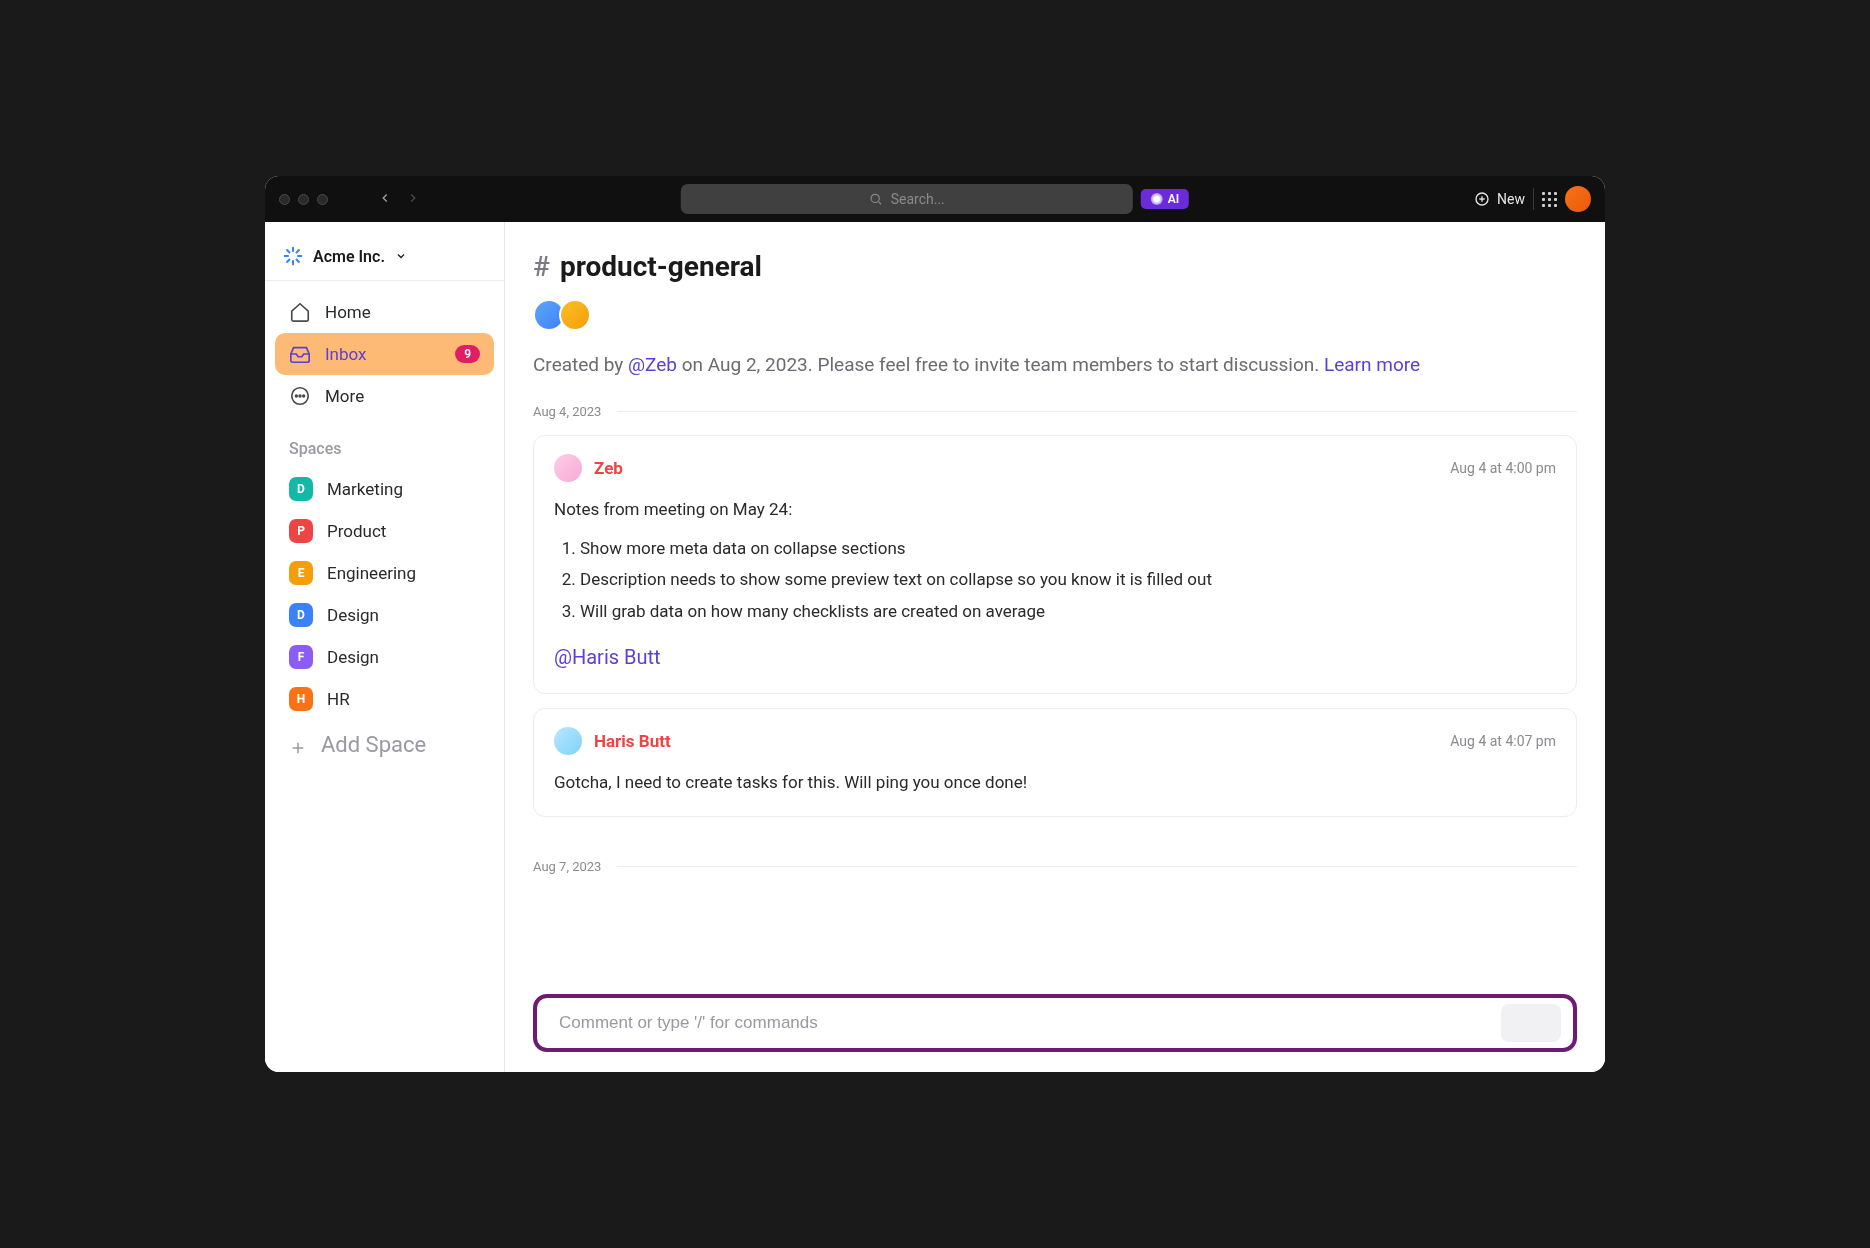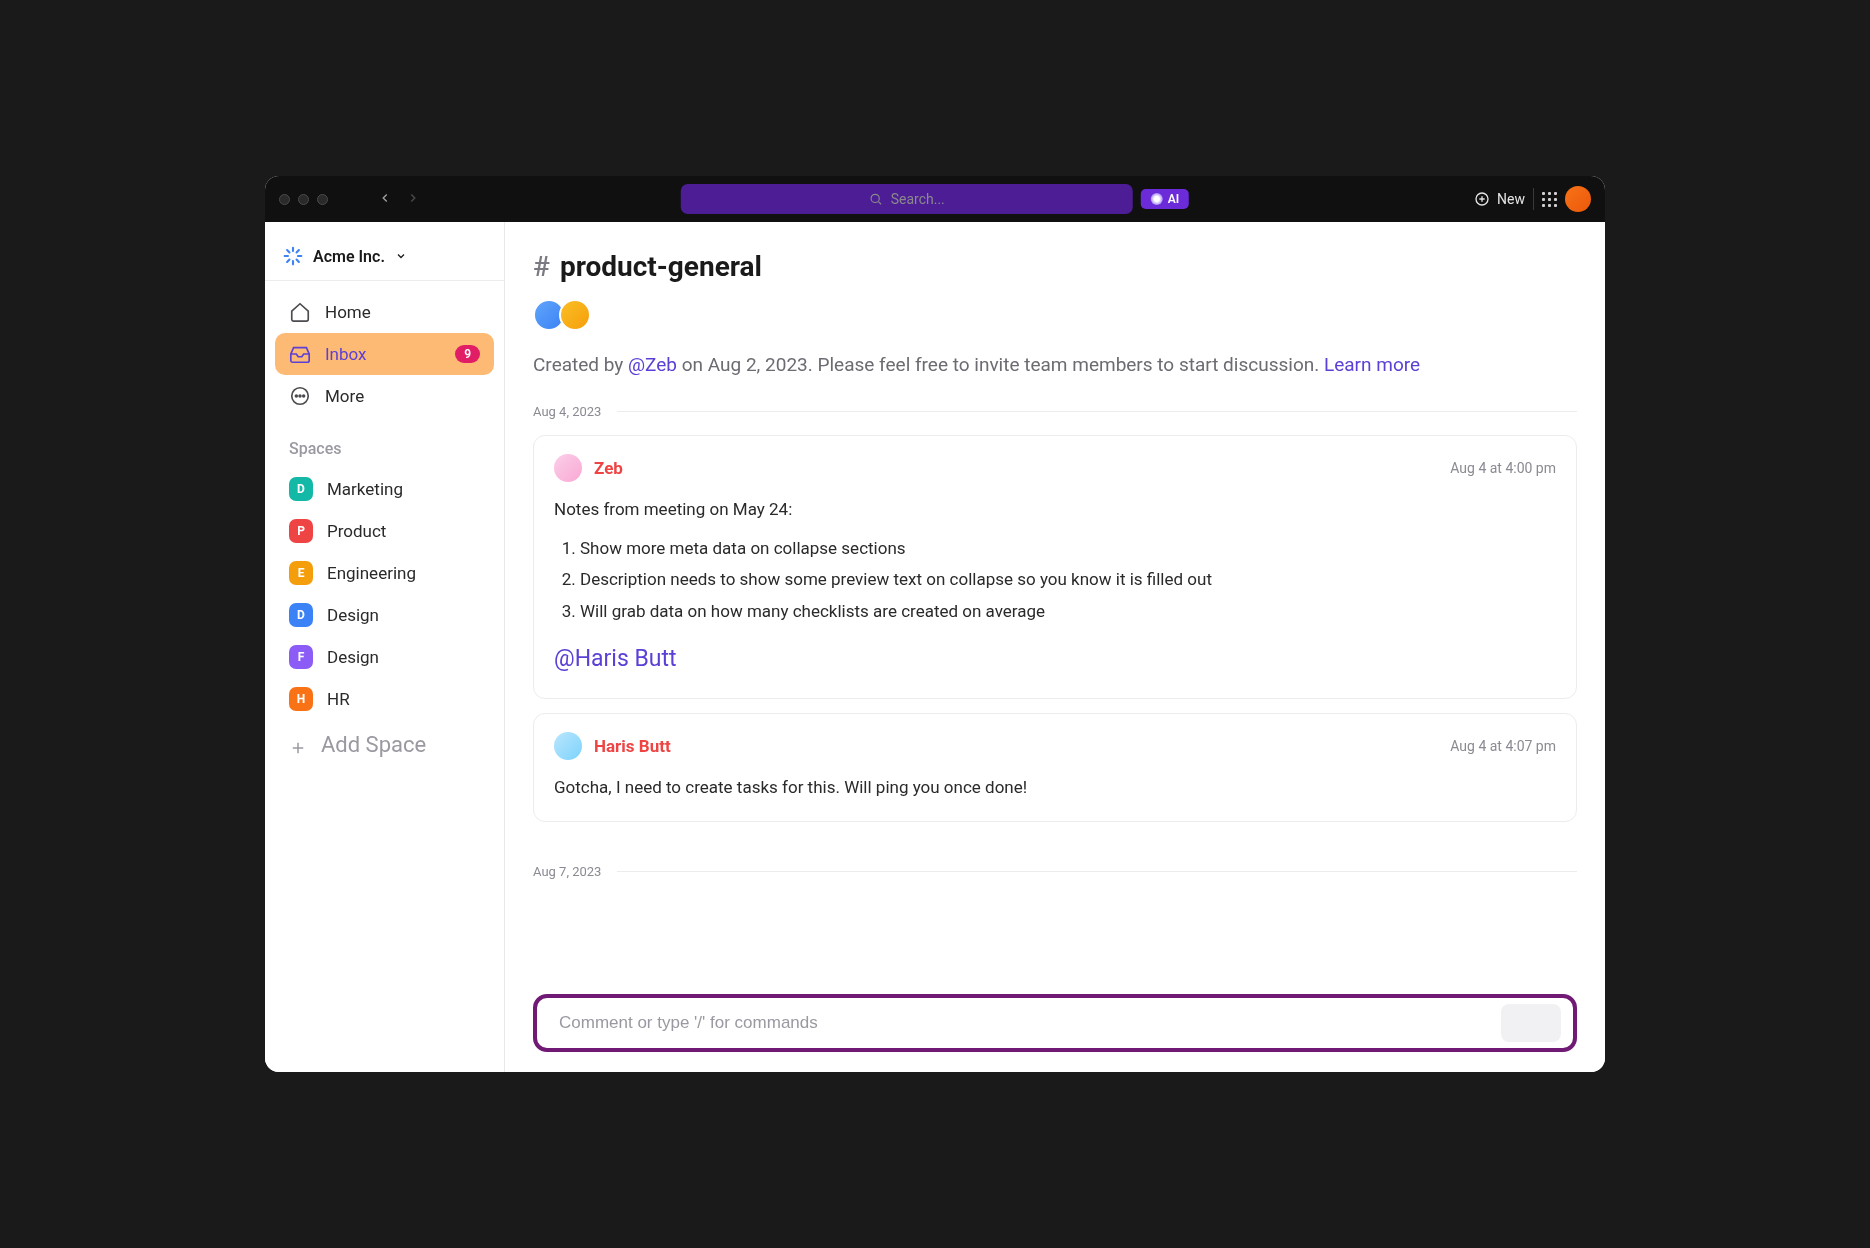--- a/index.html
+++ b/index.html
@@ -48,21 +48,21 @@
     position: absolute;
     left: 50%;
     transform: translateX(-50%);
     display: flex;
     align-items: center;
     gap: 8px;
   }
   .search-box {
     width: 452px;
     height: 30px;
-    background: #4c1d95;
+    background: #404040;
     border-radius: 7px;
     display: flex;
     align-items: center;
     justify-content: center;
     gap: 8px;
     color: #8a8a8a;
     font-size: 14px;
   }
   .ai-pill {
     background: #6c2bd9;
@@ -252,21 +252,21 @@
   .msg-avatar {
     width: 28px; height: 28px; border-radius: 50%;
   }
   .mav1 { background: linear-gradient(135deg, #fbcfe8, #f9a8d4); }
   .mav2 { background: linear-gradient(135deg, #bae6fd, #7dd3fc); }
   .msg-author { font-size: 17px; font-weight: 700; color: #ef4444; }
   .msg-time { margin-left: auto; font-size: 14px; color: #8a8a92; }
   .msg-body { margin-top: 14px; font-size: 17px; color: #2a2a2a; line-height: 1.6; }
   .msg-body ol { margin: 10px 0 0 26px; }
   .msg-body ol li { padding: 2px 0; }
-  .msg-mention { display: block; margin-top: 14px; color: #5b3fd6; font-size: 23px; }
+  .msg-mention { display: block; margin-top: 14px; color: #5b3fd6; font-size: 20px; }
   .composer-wrap { margin-top: auto; padding-top: 16px; }
   .composer {
     border: 4px solid #701a75;
     border-radius: 14px;
     height: 58px;
     padding: 0 12px 0 22px;
     display: flex;
     align-items: center;
     gap: 12px;
     box-shadow: 0 1px 2px rgba(0,0,0,0.02);

